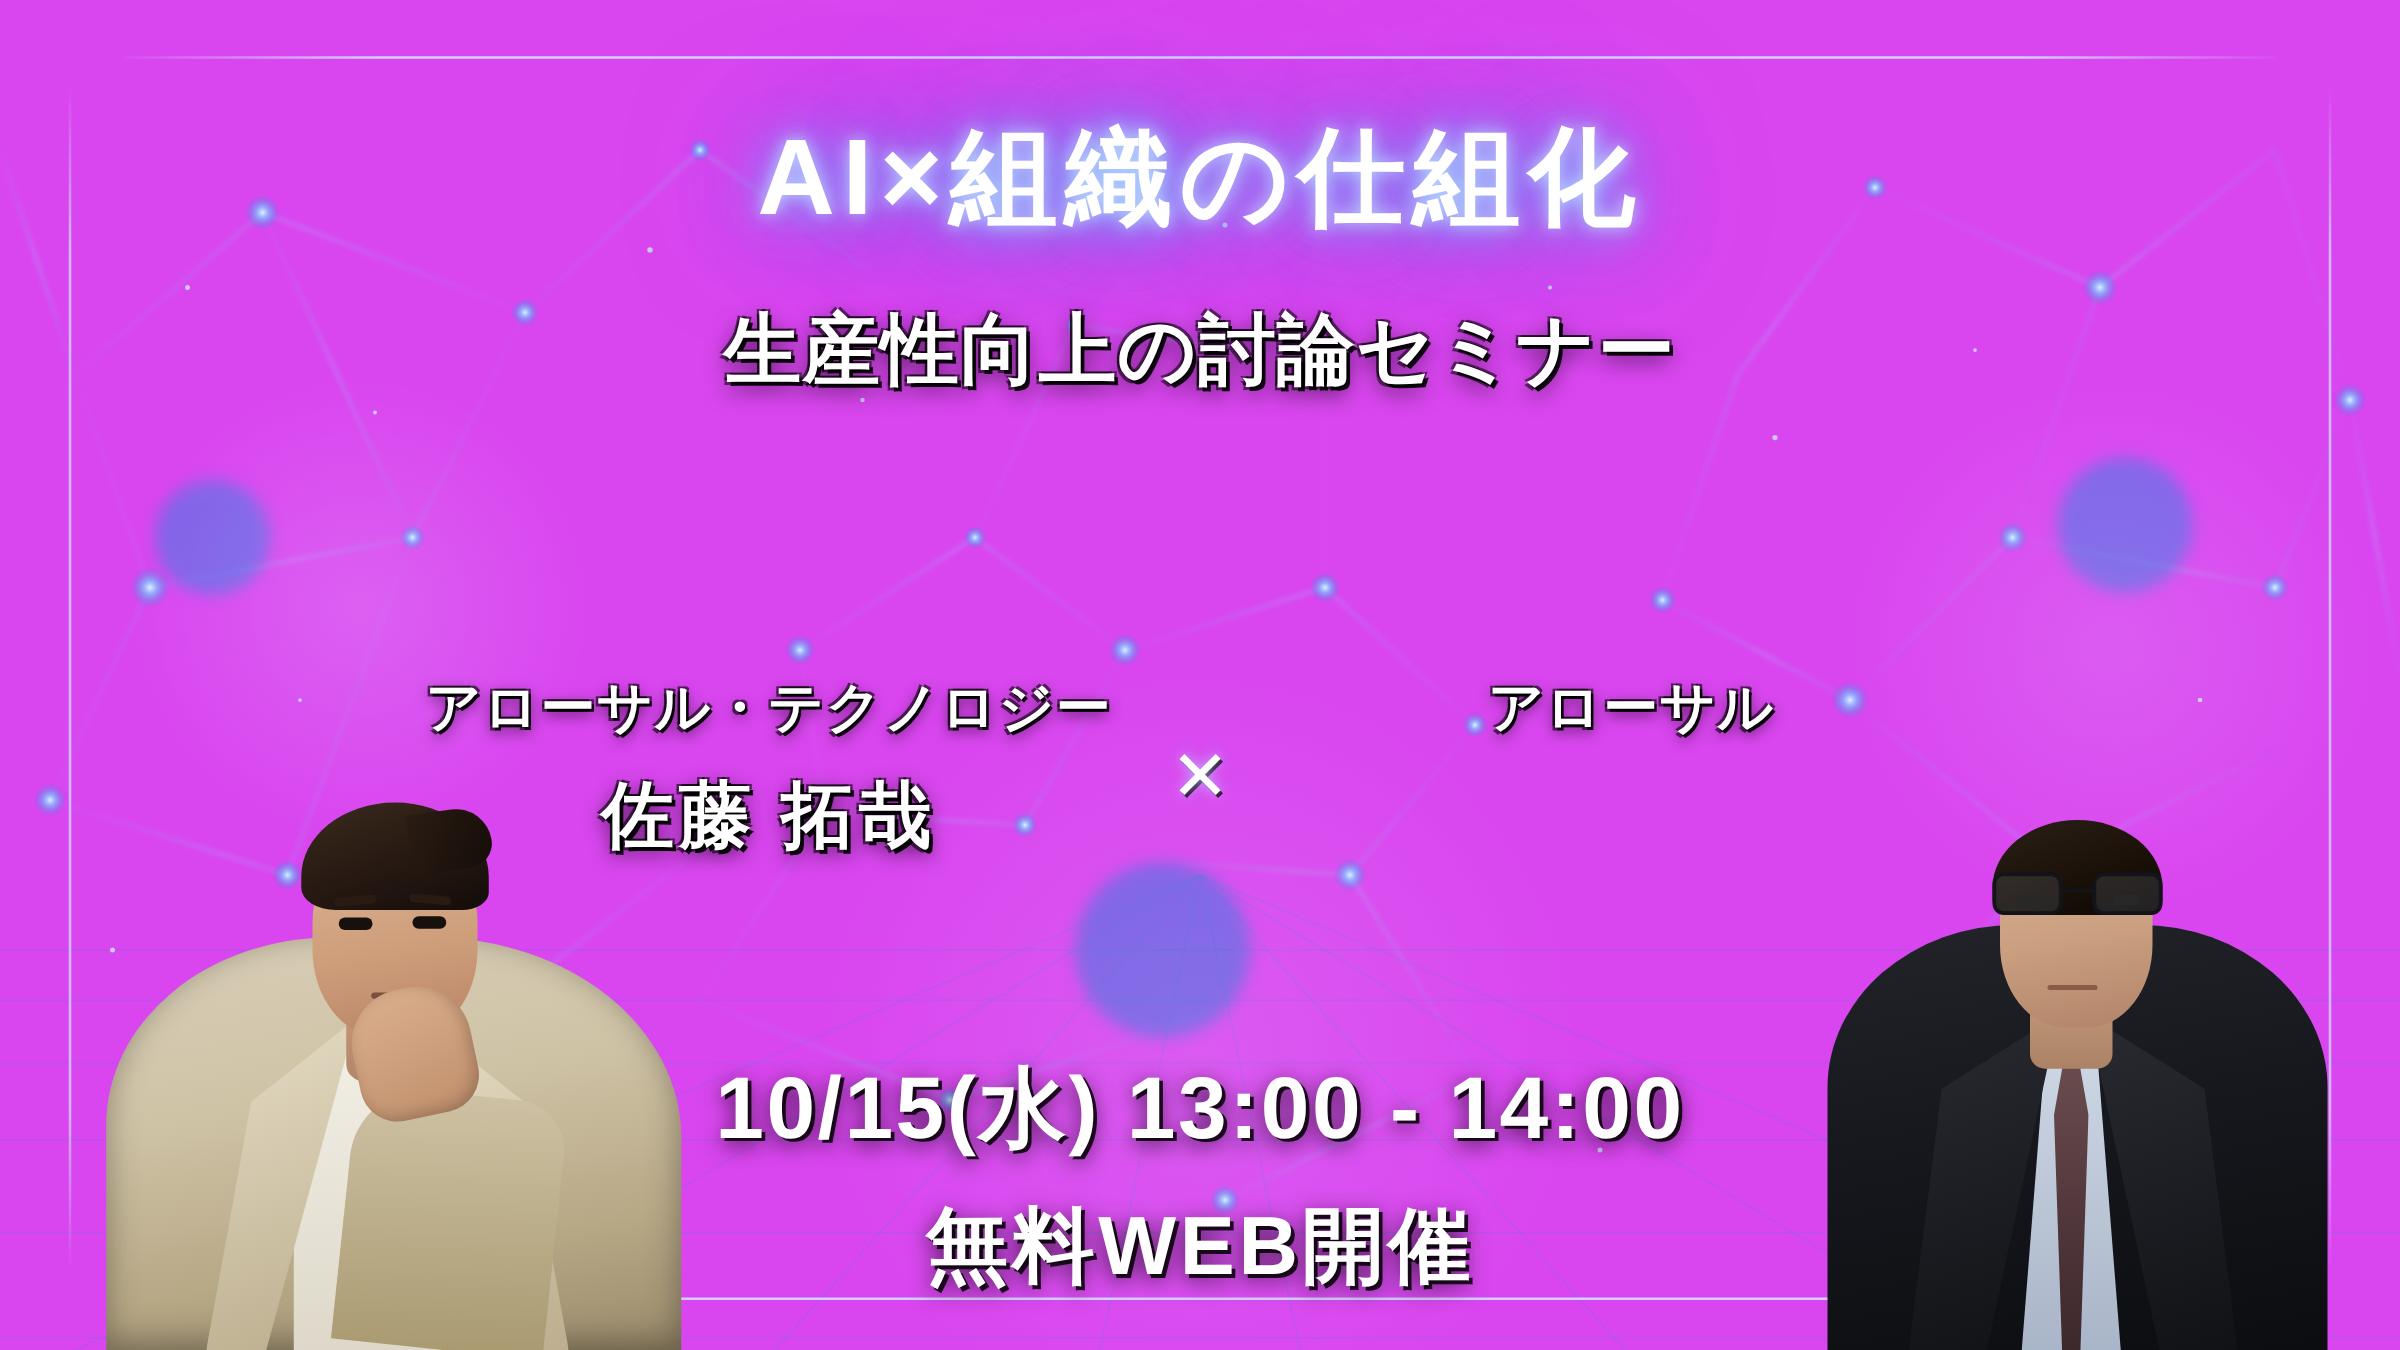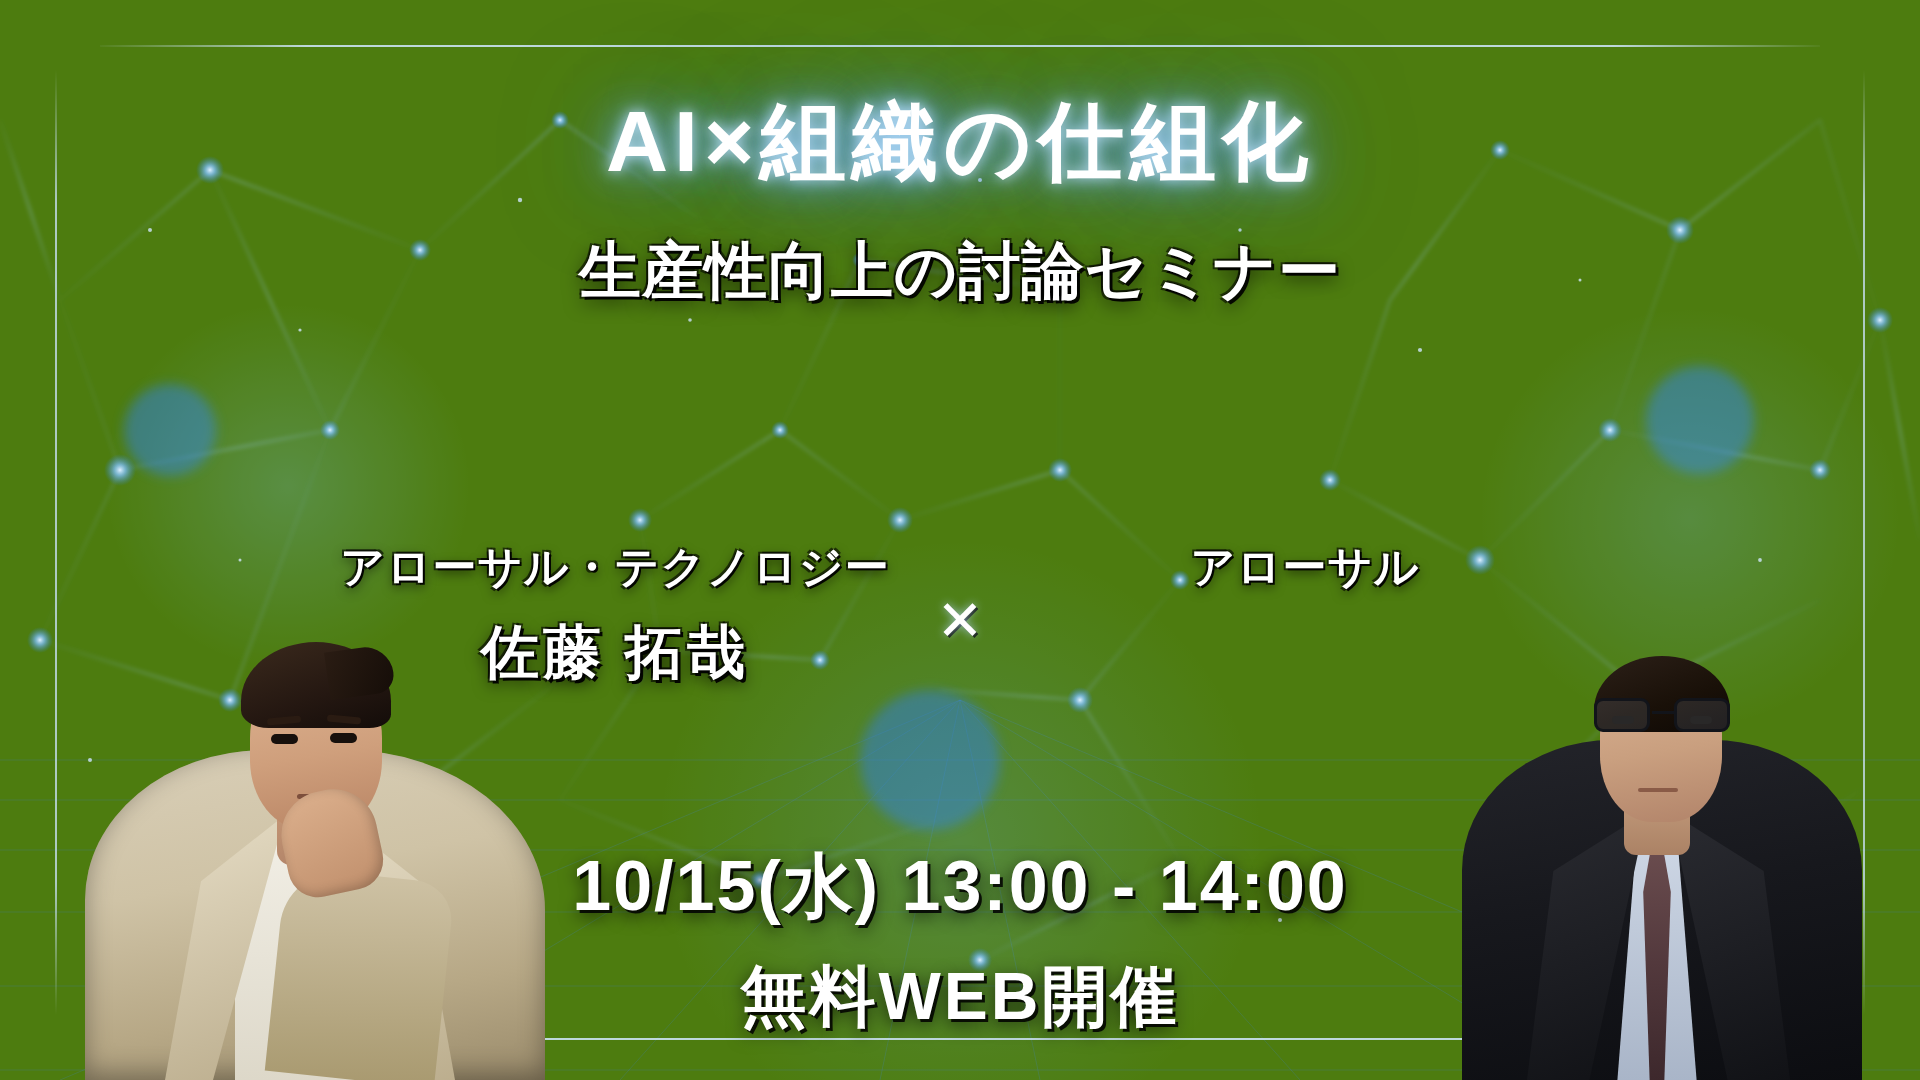--- a/index.html
+++ b/index.html
@@ -15,21 +15,21 @@
     position:relative;
     width:1920px; height:1080px;
     overflow:hidden;
     background:
       radial-gradient(ellipse 900px 560px at 22% 62%, rgba(38,110,205,0.55) 0%, rgba(20,60,140,0.20) 45%, rgba(0,0,0,0) 72%),
       radial-gradient(ellipse 980px 600px at 80% 60%, rgba(34,104,200,0.50) 0%, rgba(18,56,132,0.18) 46%, rgba(0,0,0,0) 74%),
       radial-gradient(ellipse 1200px 700px at 50% 95%, rgba(28,92,186,0.45) 0%, rgba(10,40,110,0.15) 50%, rgba(0,0,0,0) 78%),
       linear-gradient(180deg, #020617 0%, #041franchise 0%, #04102c 14%, #0a1f4d 42%, #0d2a63 66%, #0a2150 85%, #05112e 100%);
   }
   
-  #banner { background-color:#4d7c0f; }
+  #banner { background-color:#d946ef; }
 
   
   .netlayer { position:absolute; inset:0; pointer-events:none; }
 
   .glow-bloom {
     position:absolute; inset:0;
     background:
       radial-gradient(circle 260px at 15% 45%, rgba(80,165,255,0.22), rgba(0,0,0,0) 70%),
       radial-gradient(circle 300px at 88% 48%, rgba(70,150,255,0.20), rgba(0,0,0,0) 70%),
       radial-gradient(circle 420px at 50% 78%, rgba(60,140,245,0.20), rgba(0,0,0,0) 72%);
@@ -203,21 +203,21 @@
     font-size:62px; font-weight:700; line-height:1.26;
     color:#ffffff;
     letter-spacing:1px;
     text-shadow:
       3px 3px 0 rgba(0,0,0,0.92),
       -2px -2px 0 rgba(0,0,0,0.55),
       2px -2px 0 rgba(0,0,0,0.55),
       -2px 2px 0 rgba(0,0,0,0.55),
       0 6px 18px rgba(0,0,0,0.65);
   }
-  .subtitle .l2 { display:block; }
+  .subtitle .l2 { display:block;margin-top:10px; }
 
   
   .speakers {
     position:absolute; top:540px; left:0; right:0;
     display:flex; align-items:flex-start; justify-content:center;
   }
   .sp-col { width:580px; text-align:center; }
   .sp-org {
     font-size:44px; font-weight:700; line-height:1.22; color:#ffffff;
     letter-spacing:1px;

